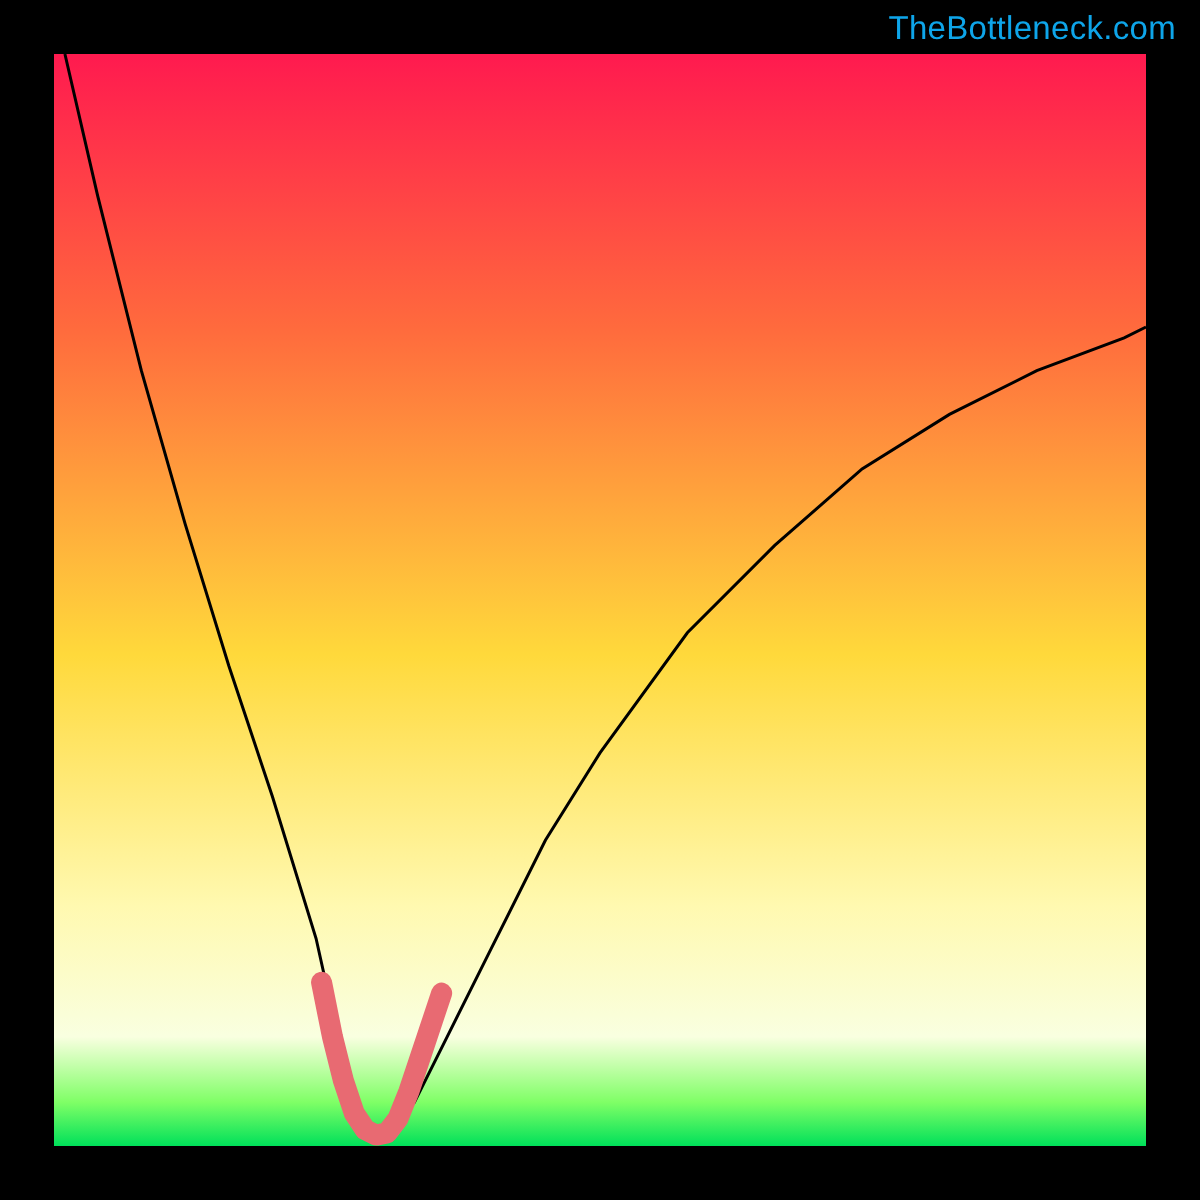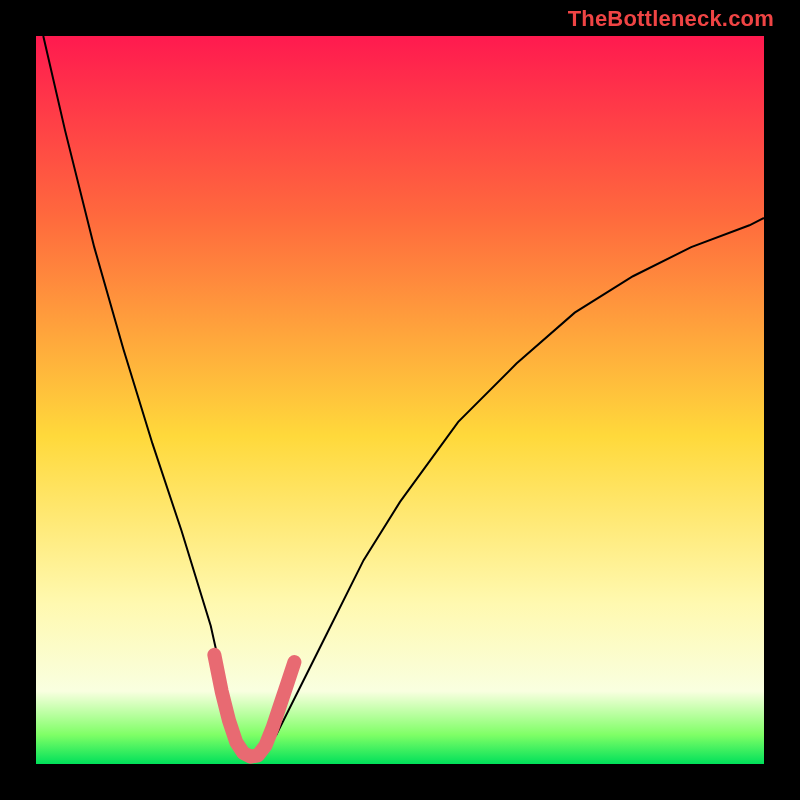--- a/index.html
+++ b/index.html
@@ -12,24 +12,24 @@
     overflow: hidden;
   }
   .frame {
     position: absolute;
     inset: 0;
     background: #000;
   }
   .attribution {
     position: absolute;
     top: 6px;
-    right: 26px;
-    color: #ef4444;
+    right: 16px;
+    color: #0ea5e9;
     font-size: 22px;
-    font-weight: 700;
+    font-weight: 400;
     letter-spacing: 0.2px;
     z-index: 30;
   }
   svg {
     display: block;
   }
 </style>
 </head>
 <body>
 

